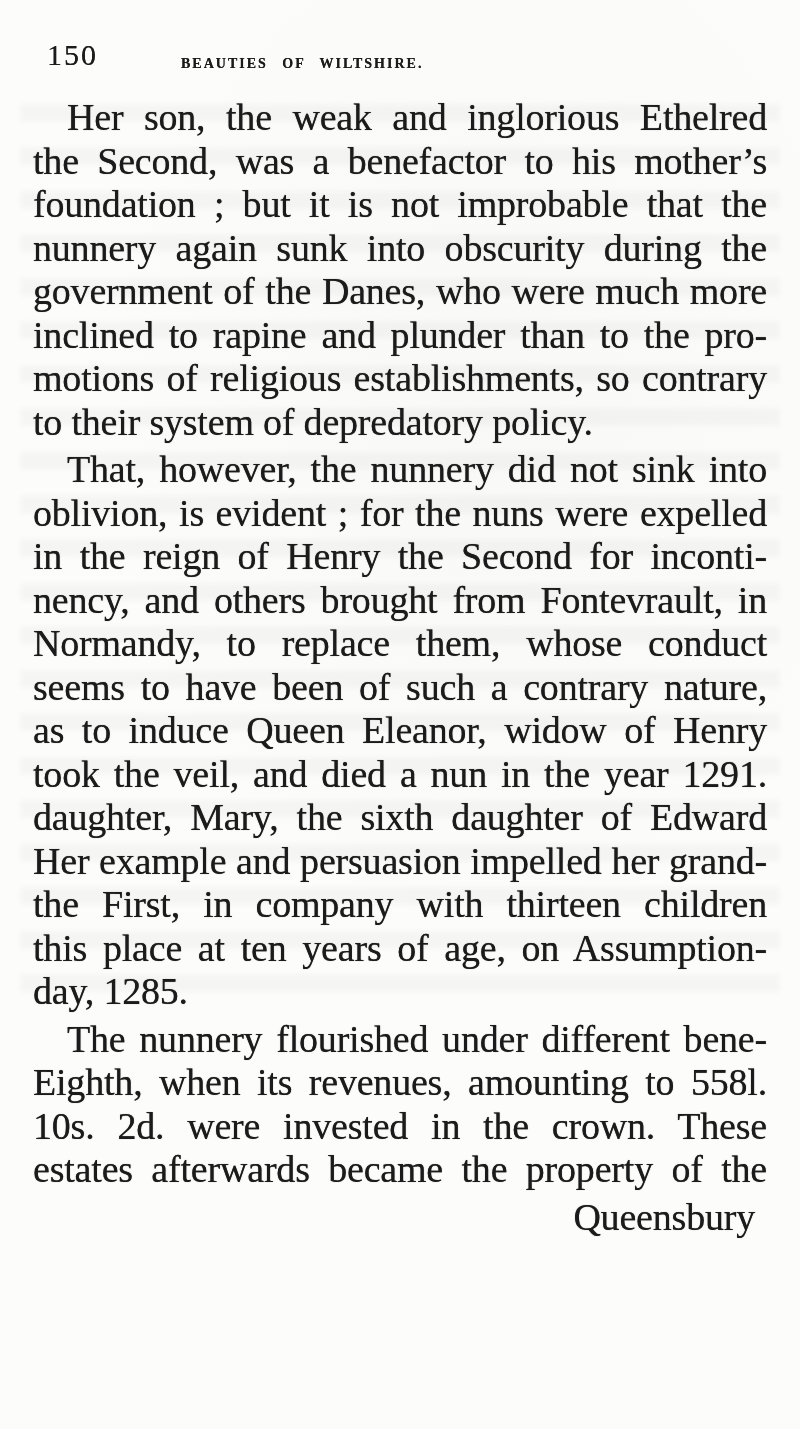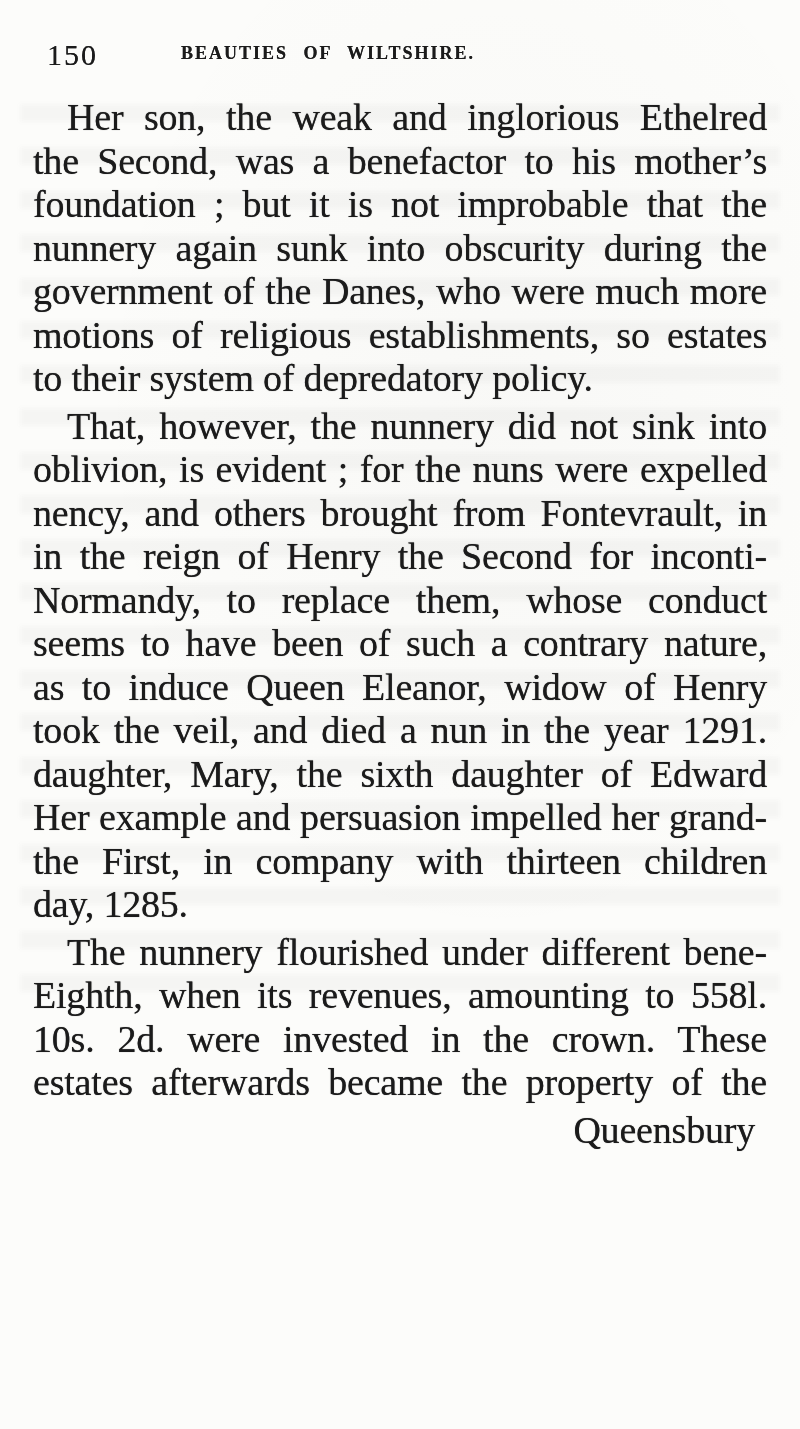--- a/index.html
+++ b/index.html
@@ -44,22 +44,22 @@
     position: absolute;
     left: 14px;
     top: 0;
     font-size: 30px;
     letter-spacing: 2px;
     text-shadow: 0 0 0.6px rgba(25,25,25,0.9);
   }
   .running-title {
     position: absolute;
     left: 148px;
-    top: 5px;
-    font-size: 18px;
+    top: 18px;
+    font-size: 14px;
     font-weight: 700;
     letter-spacing: 2px;
     word-spacing: 9px;
     text-shadow: 0 0 0.5px rgba(25,25,25,0.85);
     font-family: Liberation Serif, serif;
   }
   .text-block {
     position: relative;
     margin-top: 24px;
     width: 734px;
@@ -93,36 +93,38 @@
   </header>
 
   <main class="text-block">
 
     <div class="para">
       <div class="line first">Her son, the weak and inglorious Ethelred</div>
       <div class="line">the Second, was a benefactor to his mother’s</div>
       <div class="line">foundation ; but it is not improbable that the</div>
       <div class="line">nunnery again sunk into obscurity during the</div>
       <div class="line">government of the Danes, who were much more</div>
-      <div class="line">motions of religious establishments, so estates</div>
+      <div class="line">inclined to rapine and plunder than to the pro-</div>
+      <div class="line">motions of religious establishments, so contrary</div>
       <div class="line endpara">to their system of depredatory policy.</div>
     </div>
 
     <div class="para">
       <div class="line first">That, however, the nunnery did not sink into</div>
       <div class="line">oblivion, is evident ; for the nuns were expelled</div>
+      <div class="line">in the reign of Henry the Second for inconti-</div>
       <div class="line">nency, and others brought from Fontevrault, in</div>
-      <div class="line">in the reign of Henry the Second for inconti-</div>
       <div class="line">Normandy, to replace them, whose conduct</div>
       <div class="line">seems to have been of such a contrary nature,</div>
       <div class="line">as to induce Queen Eleanor, widow of Henry</div>
       <div class="line">took the veil, and died a nun in the year 1291.</div>
       <div class="line">daughter, Mary, the sixth daughter of Edward</div>
       <div class="line">Her example and persuasion impelled her grand-</div>
       <div class="line">the First, in company with thirteen children</div>
+      <div class="line">this place at ten years of age, on Assumption-</div>
       <div class="line endpara">day, 1285.</div>
     </div>
 
     <div class="para">
       <div class="line first">The nunnery flourished under different bene-</div>
       <div class="line">Eighth, when its revenues, amounting to 558l.</div>
       <div class="line">10s. 2d. were invested in the crown.  These</div>
       <div class="line">estates afterwards became the property of the</div>
     </div>
 

